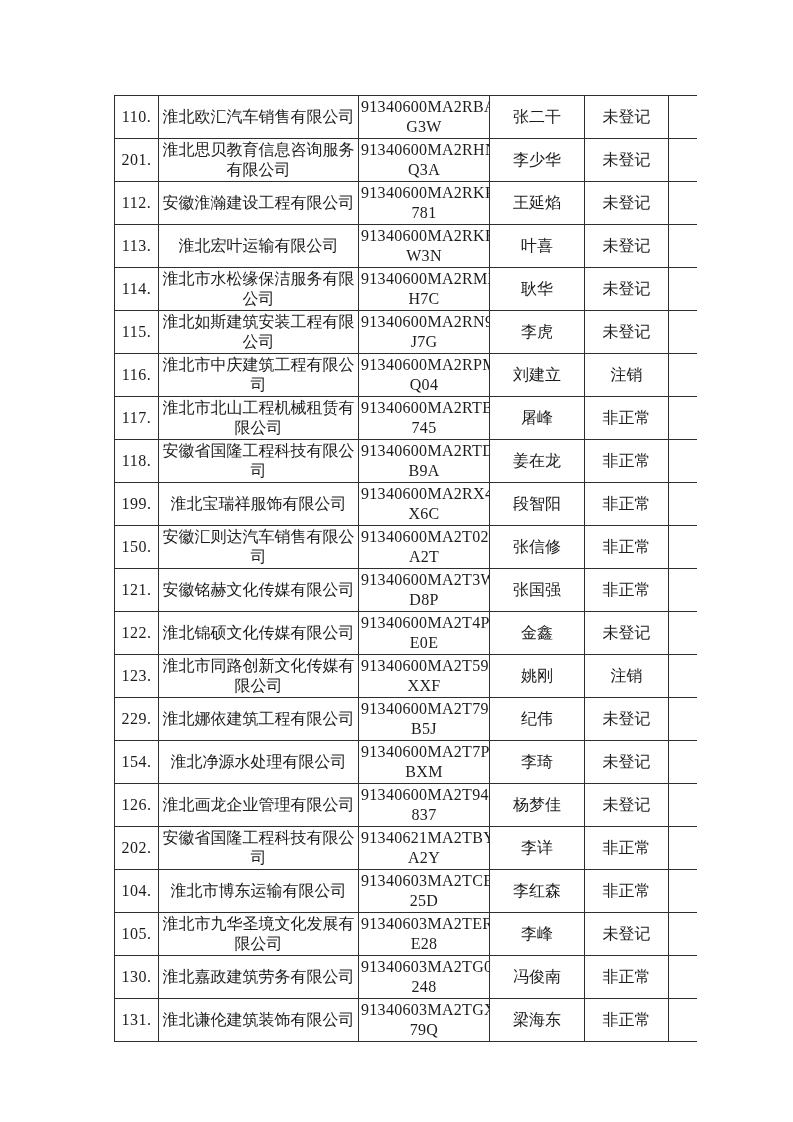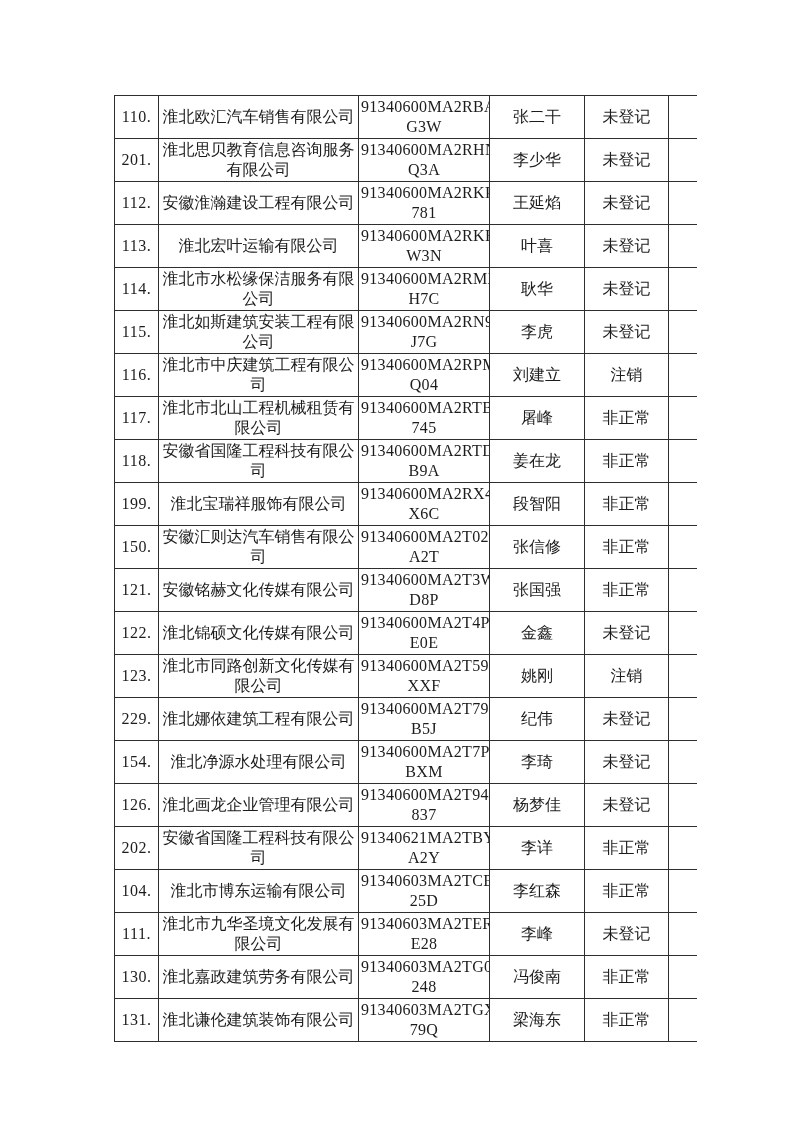--- a/index.html
+++ b/index.html
@@ -230,21 +230,21 @@
         <tr>
     <td class="c-index">104.</td>
     <td class="c-company">淮北市博东运输有限公司</td>
     <td class="c-code">91340603MA2TCBY
 25D</td>
     <td class="c-person">李红森</td>
     <td class="c-status">非正常</td>
     <td class="c-empty"></td>
   </tr>
         <tr>
-    <td class="c-index">111.</td>
+    <td class="c-index">105.</td>
     <td class="c-company">淮北市九华圣境文化发展有
 限公司</td>
     <td class="c-code">91340603MA2TER8
 E28</td>
     <td class="c-person">李峰</td>
     <td class="c-status">未登记</td>
     <td class="c-empty"></td>
   </tr>
         <tr>
     <td class="c-index">130.</td>

